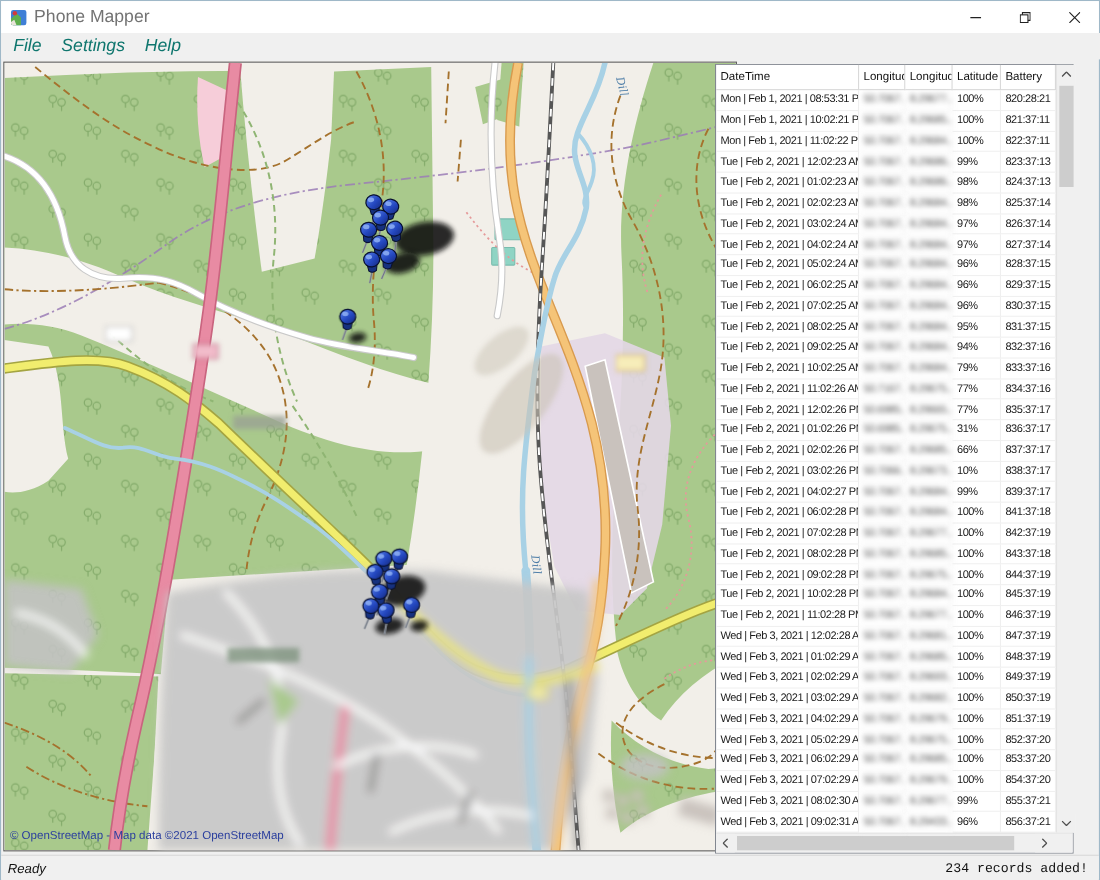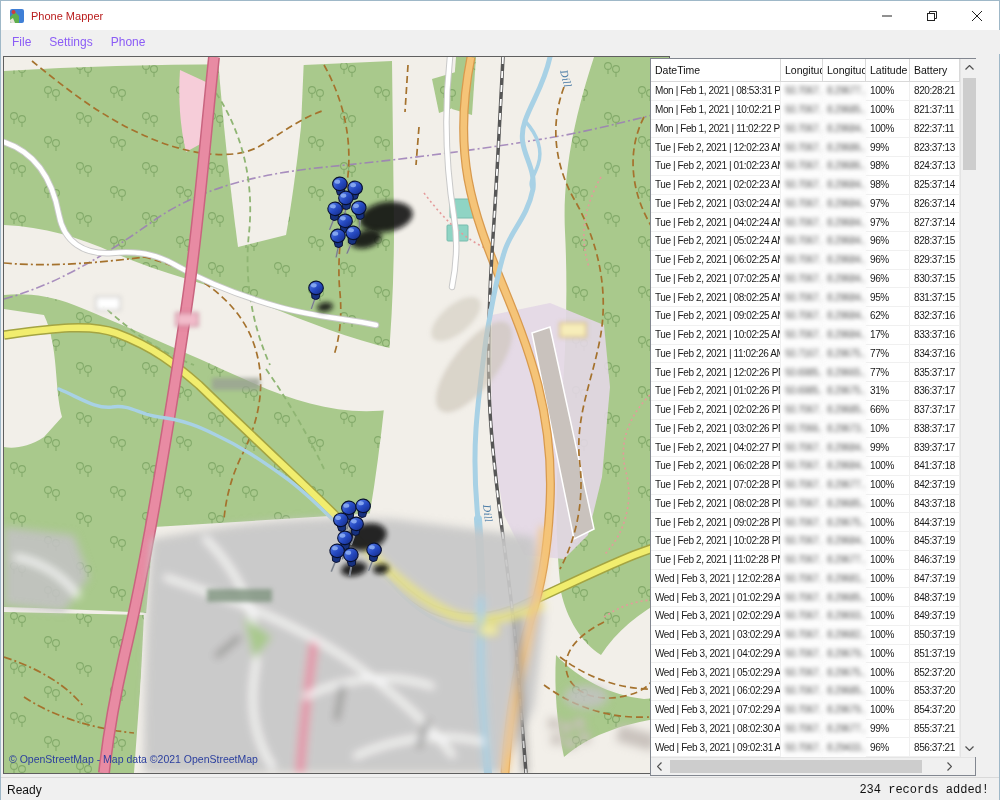--- a/index.html
+++ b/index.html
@@ -3,28 +3,28 @@
 <meta charset="utf-8">
 <style>
   html,body{margin:0;padding:0;}
   body{width:1000px;height:800px;position:relative;font-family:"Liberation Sans",sans-serif;
        background:#f0f0f0;overflow:hidden;-webkit-font-smoothing:antialiased;}
   .window{position:absolute;inset:0;border:1px solid #9fb8c8;box-sizing:border-box;background:#f0f0f0;}
 
   
   .titlebar{position:absolute;left:0;top:0;width:100%;height:29px;background:#ffffff;display:flex;align-items:center;}
   .app-icon{width:16px;height:16px;margin:0 6px 0 8px;flex:none;}
-  .title-text{font-size:11px;color:#b91c1c;}
+  .title-text{font-size:16px;color:#737373;}
   .win-controls{margin-left:auto;display:flex;height:100%;}
   .win-btn{width:45px;height:100%;display:flex;align-items:center;justify-content:center;}
   .win-btn svg{display:block;}
 
   
   .menubar{position:absolute;left:0;top:29px;width:100%;height:24px;background:#f0f0f0;display:flex;align-items:center;padding-left:2px;}
-  .menu-item{font-size:12px;color:#8b5cf6;padding:3px 9px;}
+  .menu-item{font-size:16px;color:#0f766e;padding:3px 9px;font-style:italic;}
 
   
   .map-panel{position:absolute;left:2px;top:55px;width:667px;height:718px;border:1px solid #5f5f5f;box-sizing:border-box;background:#f2efe9;overflow:hidden;}
   .map-panel svg{display:block;}
 
   
   .table-panel{position:absolute;left:649px;top:57px;width:326px;height:718px;background:#fff;border:1px solid #828790;box-sizing:border-box;display:flex;flex-direction:column;font-size:10px;}
   .tp-main{display:flex;flex:1;min-height:0;}
   .tp-grid{width:309px;display:flex;flex-direction:column;min-height:0;flex:none;}
   .thead{display:grid;grid-template-columns:130px 42px 43px 44px 50px;height:23px;flex:none;}
@@ -39,21 +39,21 @@
   .hscroll{height:17px;flex:none;background:#f0f0f0;display:flex;border-top:1px solid #e4e4e4;}
   .sb-arrow{width:17px;height:17px;flex:none;display:flex;align-items:center;justify-content:center;background:#f0f0f0;}
   .v-thumb{width:13px;margin:2px;height:92px;background:#cdcdcd;flex:none;}
   .v-track-fill{flex:1;}
   .h-thumb{height:13px;margin:2px;width:252px;background:#cdcdcd;flex:none;}
   .h-track-fill{flex:1;}
   .sb-corner{width:17px;height:17px;background:#f0f0f0;flex:none;}
 
   
   .statusbar{position:absolute;left:0;top:776px;width:100%;height:24px;background:#f0f0f0;border-top:1px solid #d9d9d9;display:flex;align-items:center;font-size:12px;color:#111;}
-  .status-left{padding-left:6px;}
+  .status-left{padding-left:6px;font-style:italic;}
   .status-right{margin-left:auto;padding-right:10px;font-family:Liberation Mono, monospace;}
 
   
   .forest{fill:var(--forest);}
   .beige{fill:var(--cream);}
   .trail{stroke:var(--trail);stroke-width:1.7;fill:none;stroke-dasharray:7 4;}
   .traildd{stroke:var(--trail);stroke-width:1.7;fill:none;stroke-dasharray:8 3 2 3;}
   .trailg{stroke:#8fb573;stroke-width:1.8;fill:none;stroke-dasharray:6 4;}
   .trailr{stroke:#e59a9a;stroke-width:1.6;fill:none;stroke-dasharray:2 3;}
   .boundary{stroke:var(--boundary);stroke-width:1.6;fill:none;stroke-dasharray:9 3 2 3;opacity:.85;}
@@ -98,21 +98,21 @@
         <svg width="10" height="10" viewBox="0 0 10 10">
             <path d="M0,0 L10,10 M10,0 L0,10" stroke="#222" stroke-width="1"></path>
           </svg>
       </div>
     </div>
   </div>
 
   <div class="menubar">
     <span class="menu-item">File</span>
     <span class="menu-item">Settings</span>
-    <span class="menu-item">Phone</span>
+    <span class="menu-item">Help</span>
   </div>
 
   <div class="map-panel">
     <svg width="665" height="716" viewBox="0 0 665 716">
       <defs>
         <linearGradient id="pinG" x1="0" y1="0" x2="1" y2="1">
           <stop offset="0" stop-color="#5b82ea"></stop>
             <stop offset="0.55" stop-color="#2448c0"></stop>
             <stop offset="1" stop-color="#14287a"></stop>
         </linearGradient>
@@ -402,28 +402,28 @@
               <div class="td">Tue | Feb 2, 2021 | 08:02:25 AM</div>
               <div class="td obscured">50.7067...</div>
               <div class="td obscured">8.29684..</div>
               <div class="td">95%</div>
               <div class="td">831:37:15</div>
             </div>
             <div class="tr">
               <div class="td">Tue | Feb 2, 2021 | 09:02:25 AM</div>
               <div class="td obscured">50.7067...</div>
               <div class="td obscured">8.29684..</div>
-              <div class="td">62%</div>
+              <div class="td">94%</div>
               <div class="td">832:37:16</div>
             </div>
             <div class="tr">
               <div class="td">Tue | Feb 2, 2021 | 10:02:25 AM</div>
               <div class="td obscured">50.7067...</div>
               <div class="td obscured">8.29684..</div>
-              <div class="td">17%</div>
+              <div class="td">79%</div>
               <div class="td">833:37:16</div>
             </div>
             <div class="tr">
               <div class="td">Tue | Feb 2, 2021 | 11:02:26 AM</div>
               <div class="td obscured">50.7167...</div>
               <div class="td obscured">8.29675...</div>
               <div class="td">77%</div>
               <div class="td">834:37:16</div>
             </div>
             <div class="tr">

